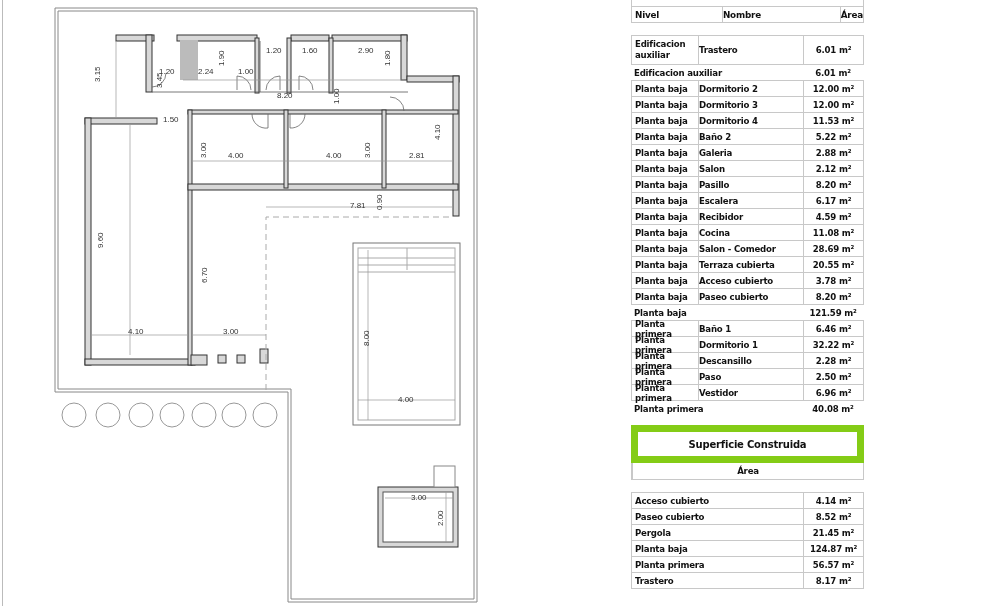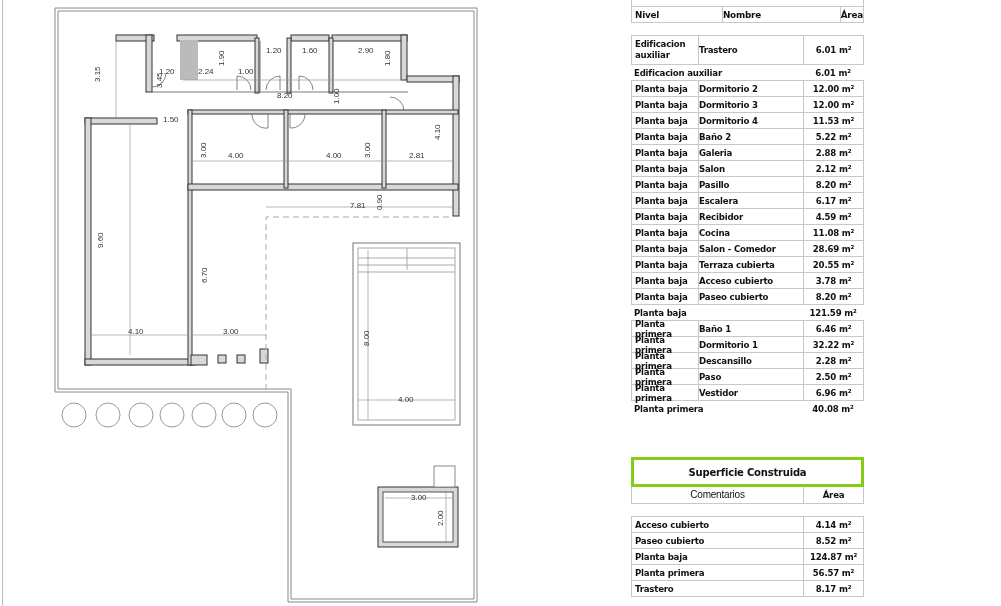--- a/index.html
+++ b/index.html
@@ -12,21 +12,21 @@
   .row.b{border:1px solid #c8c8c8;border-top:none;}
   .row.b.first{border-top:1px solid #c8c8c8;}
   .c1{width:66px;padding-left:3px;box-sizing:border-box;}
   .c2{width:105px;box-sizing:border-box;border-left:1px solid #c8c8c8;height:100%;display:flex;align-items:center;}
   .c3{flex:1;text-align:center;border-left:1px solid #c8c8c8;height:100%;display:flex;align-items:center;justify-content:center;}
   .nob .c2,.nob .c3{border-left:none;}
   .span{flex:1;padding-left:3px;}
   .r2{height:28px;}
   .r2 .c1{line-height:11px;}
   .hdr{font-size:8.8px;gap:41px;}
-  .title2{height:24px;display:flex;align-items:center;justify-content:center;font-size:10px;border:3px solid #84cc16;margin-top:32px;}
+  .title2{height:24px;display:flex;align-items:center;justify-content:center;font-size:10px;border:7px solid #84cc16;}
   .sub2{height:16px;display:flex;border:1px solid #c8c8c8;border-top:none;}
   .sub2 .cm{width:171px;text-align:center;font-weight:normal;font-family:"Liberation Sans",sans-serif;font-size:10px;line-height:16px;}
   .sub2 .ar{flex:1;text-align:center;border-left:1px solid #c8c8c8;line-height:16px;}
   .cc1{width:171px;padding-left:3px;box-sizing:border-box;}
 </style>
 </head>
 <body>
 
 <div class="edge"></div>
 
@@ -277,33 +277,36 @@
   </div>
   <div class="row nob">
     <div class="span">Planta primera</div>
     <div class="c3" style="width:62px;flex:none;">40.08 m²</div>
   </div>
 </div>
 
 <div class="tbl" style="top:425px;">
   <div class="title2">Superficie Construida</div>
   <div class="sub2">
-    <div class="cm">Comentarios</div>
     <div class="ar">Área</div>
   </div>
   <div style="height:12px;"></div>
   <div class="row b first">
       <div class="cc1">Acceso cubierto</div>
       <div class="c3">4.14 m²</div>
     </div>
   <div class="row b">
       <div class="cc1">Paseo cubierto</div>
       <div class="c3">8.52 m²</div>
     </div>
   <div class="row b">
+      <div class="cc1">Pergola</div>
+      <div class="c3">21.45 m²</div>
+    </div>
+  <div class="row b">
       <div class="cc1">Planta baja</div>
       <div class="c3">124.87 m²</div>
     </div>
   <div class="row b">
       <div class="cc1">Planta primera</div>
       <div class="c3">56.57 m²</div>
     </div>
   <div class="row b">
       <div class="cc1">Trastero</div>
       <div class="c3">8.17 m²</div>

